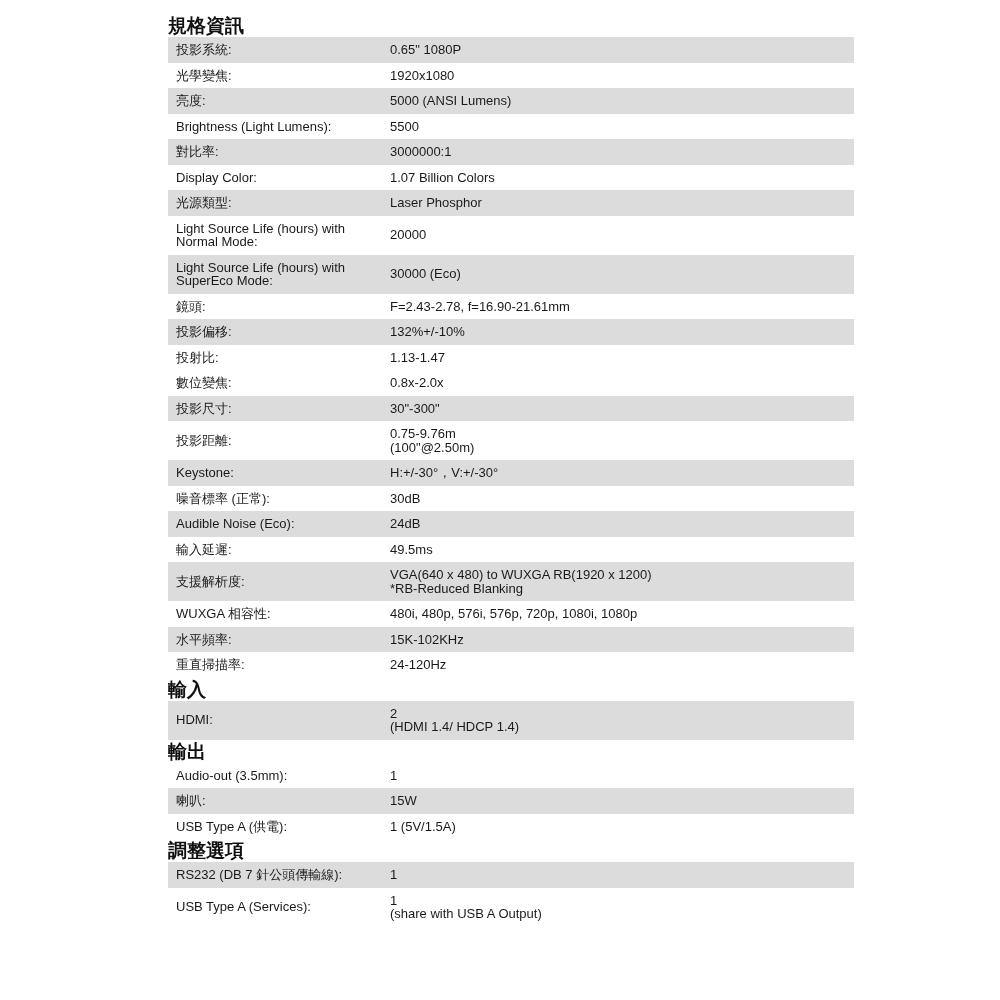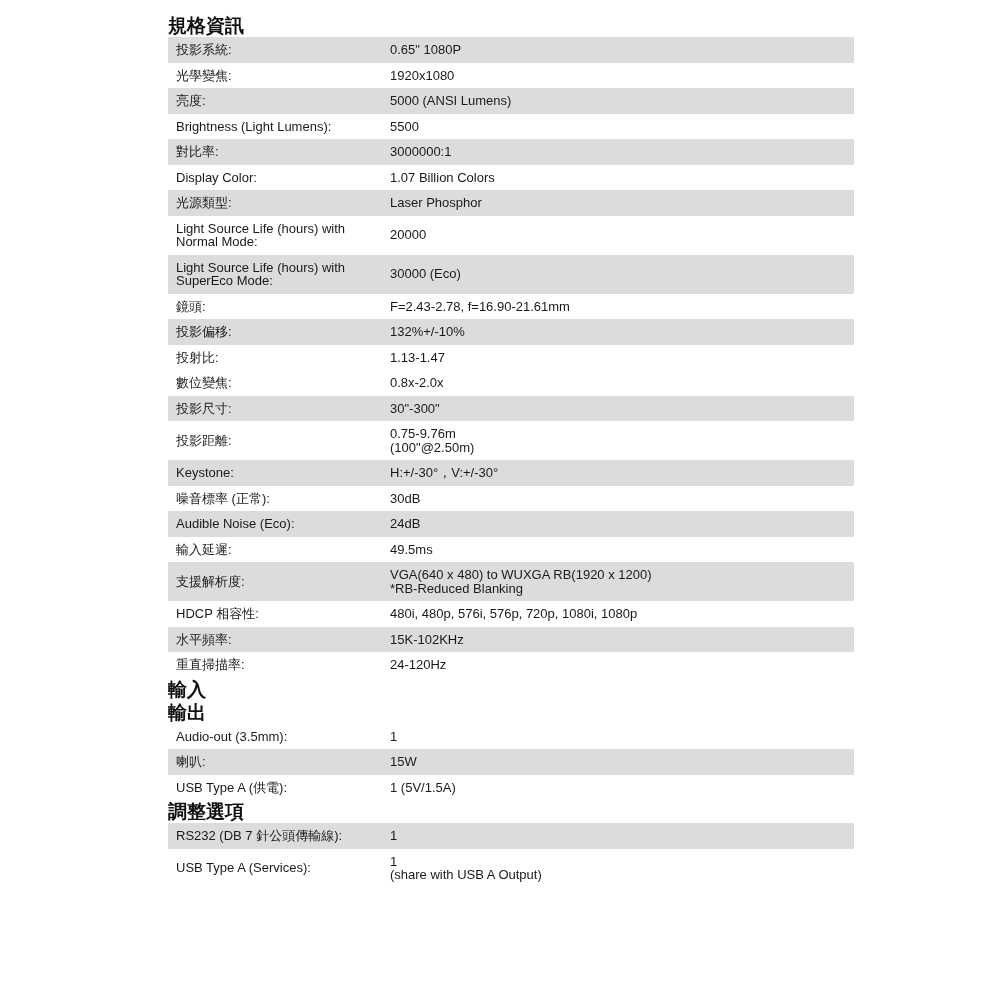--- a/index.html
+++ b/index.html
@@ -178,40 +178,51 @@
           </td>
         </tr>
         <tr class="alt">
           <td class="k">支援解析度:</td>
           <td class="v">
             <span class="nl">VGA(640 x 480) to WUXGA RB(1920 x 1200)</span>
             <span class="nl">*RB-Reduced Blanking</span>
           </td>
         </tr>
         <tr class="plain">
-          <td class="k">HDCP 相容性:</td>
+          <td class="k">WUXGA 相容性:</td>
           <td class="v">
             <span class="nl">480i, 480p, 576i, 576p, 720p, 1080i, 1080p</span>
           </td>
         </tr>
         <tr class="alt">
           <td class="k">水平頻率:</td>
           <td class="v">
             <span class="nl">15K-102KHz</span>
           </td>
         </tr>
         <tr class="plain">
           <td class="k">重直掃描率:</td>
           <td class="v">
             <span class="nl">24-120Hz</span>
           </td>
         </tr>
       </tbody>
     </table>
     <div class="section-title">輸入</div>
+    <table class="spec">
+      <tbody>
+        <tr class="alt">
+          <td class="k">HDMI:</td>
+          <td class="v">
+            <span class="nl">2</span>
+            <span class="nl">(HDMI 1.4/ HDCP 1.4)</span>
+          </td>
+        </tr>
+      </tbody>
+    </table>
     <div class="section-title">輸出</div>
     <table class="spec">
       <tbody>
         <tr class="plain">
           <td class="k">Audio-out (3.5mm):</td>
           <td class="v">
             <span class="nl">1</span>
           </td>
         </tr>
         <tr class="alt">

